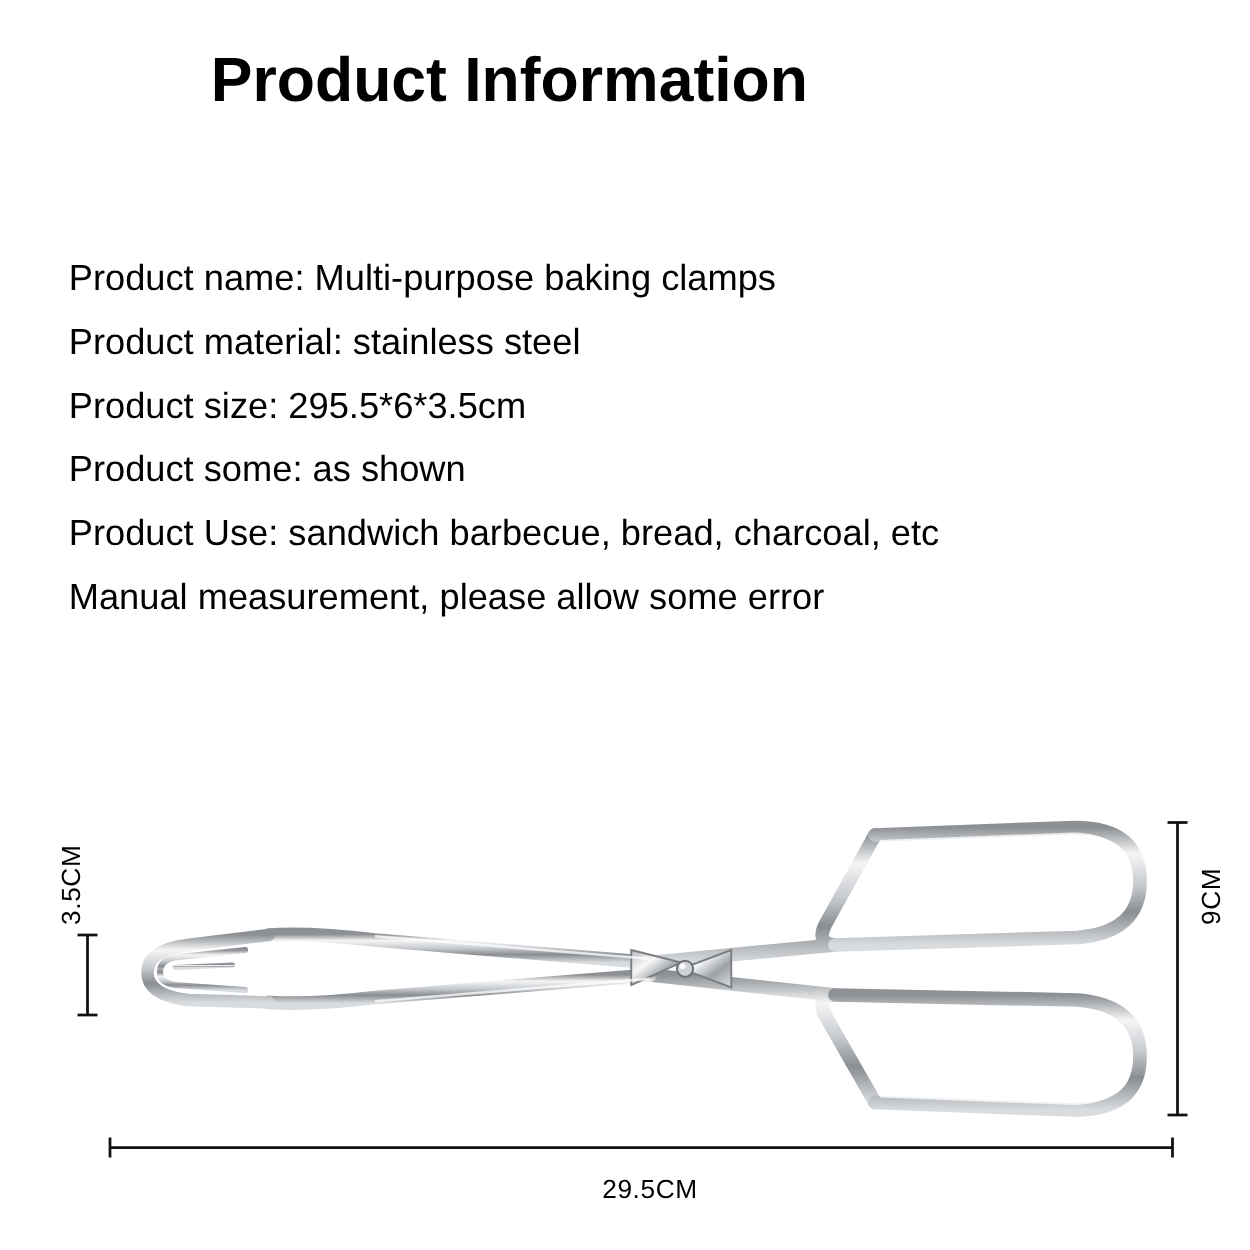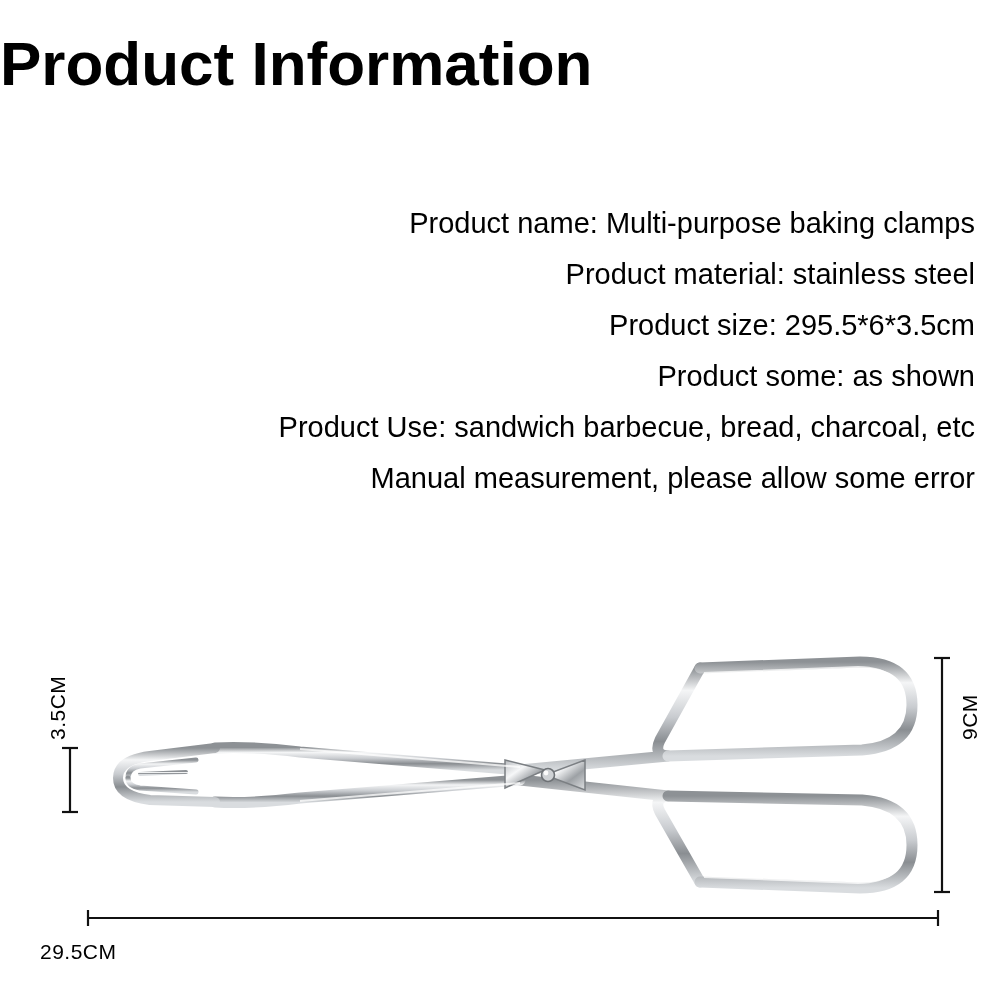--- a/index.html
+++ b/index.html
@@ -15,37 +15,37 @@
     position: relative;
     width: 1000px;
     height: 1000px;
     background: #ffffff;
   }
   .title {
     position: absolute;
     top: 34px;
     left: 0;
     width: 815px;
-    font-size: 62px;
+    text-align: center;
+    font-size: 50px;
     font-weight: bold;
     letter-spacing: 0px;
     line-height: 60px;
   }
   .spec-list {
     position: absolute;
     top: 198px;
     left: 55px;
     width: 920px;
   }
   .spec-line {
     font-size: 29px;
     line-height: 51px;
     white-space: nowrap;
     color: #000;
-    text-align: right;
   }
   
   .figure {
     position: absolute;
     left: 0;
     top: 620px;
     width: 1000px;
     height: 380px;
   }
   .fig-svg { display: block; }
@@ -66,21 +66,21 @@
     left: 958px;
     top: 120px;
     transform: rotate(-90deg);
     transform-origin: left top;
     white-space: nowrap;
   }
   .dim-bottom {
     left: 0;
     top: 320px;
     width: 1000px;
-    text-align: left;
+    text-align: center;
     padding-left: 40px;
   }
 </style>
 </head>
 <body>
 
 <div class="page">
 
   <div class="title">Product Information</div>
 

